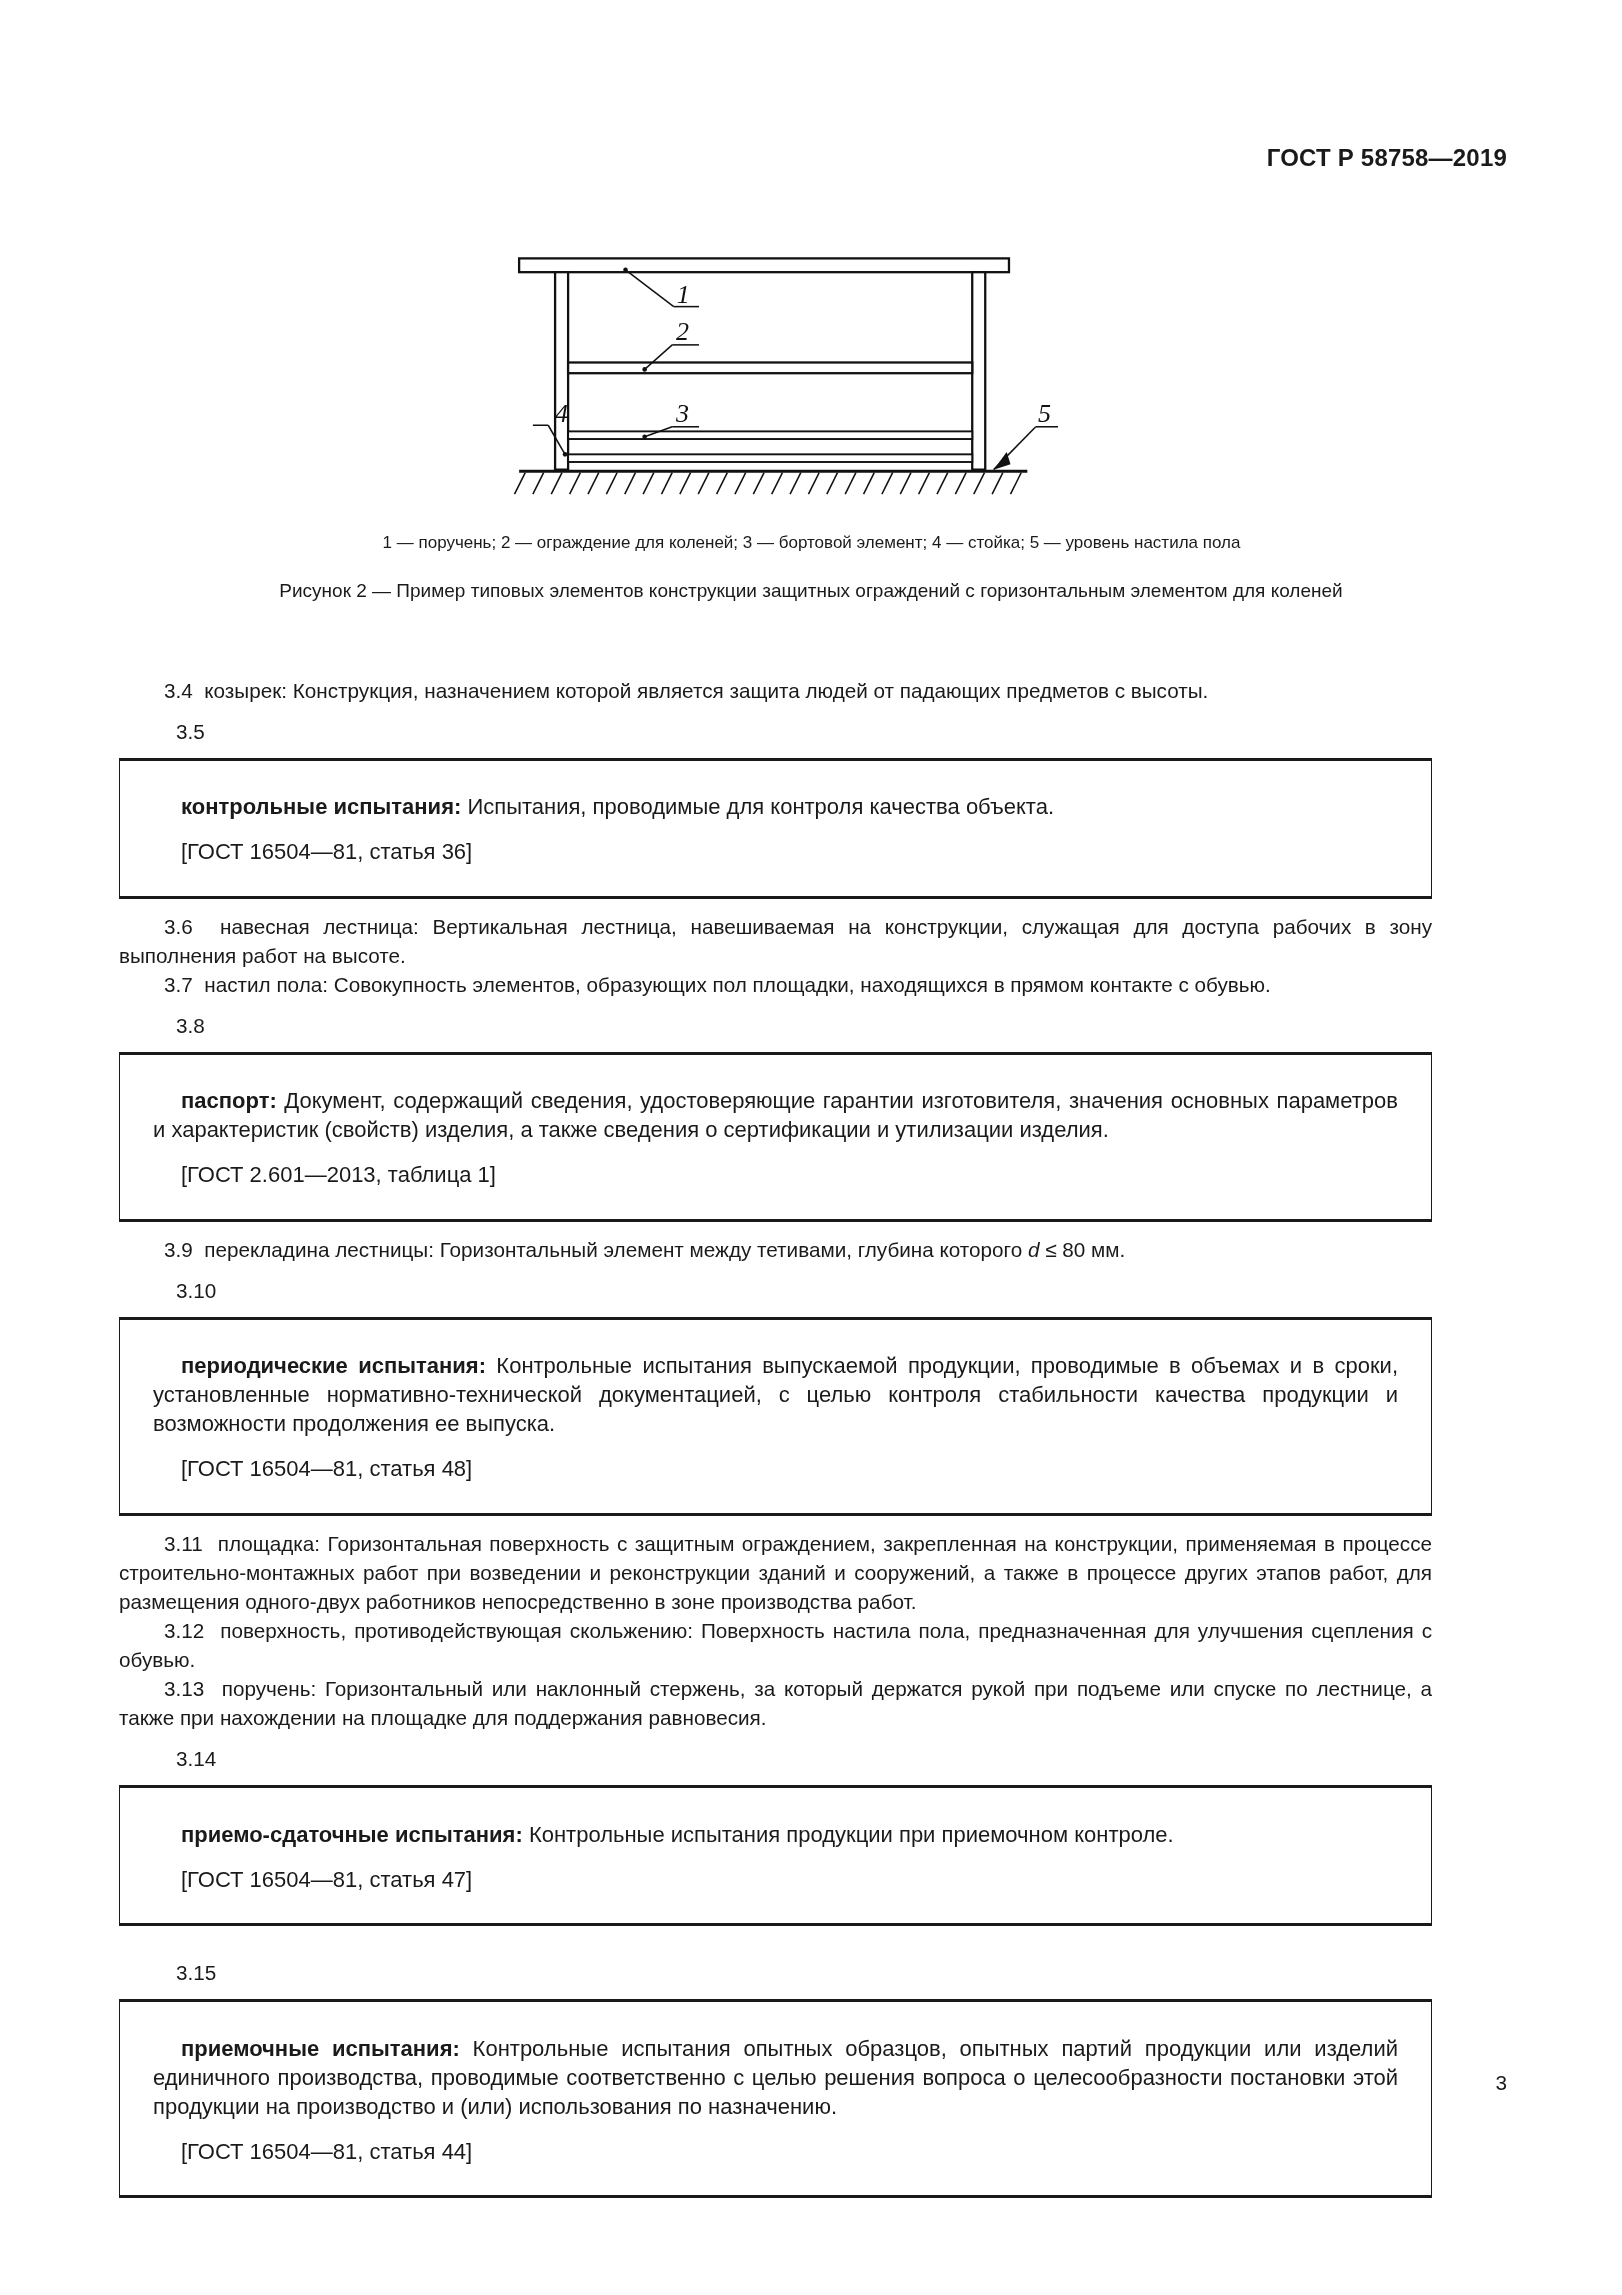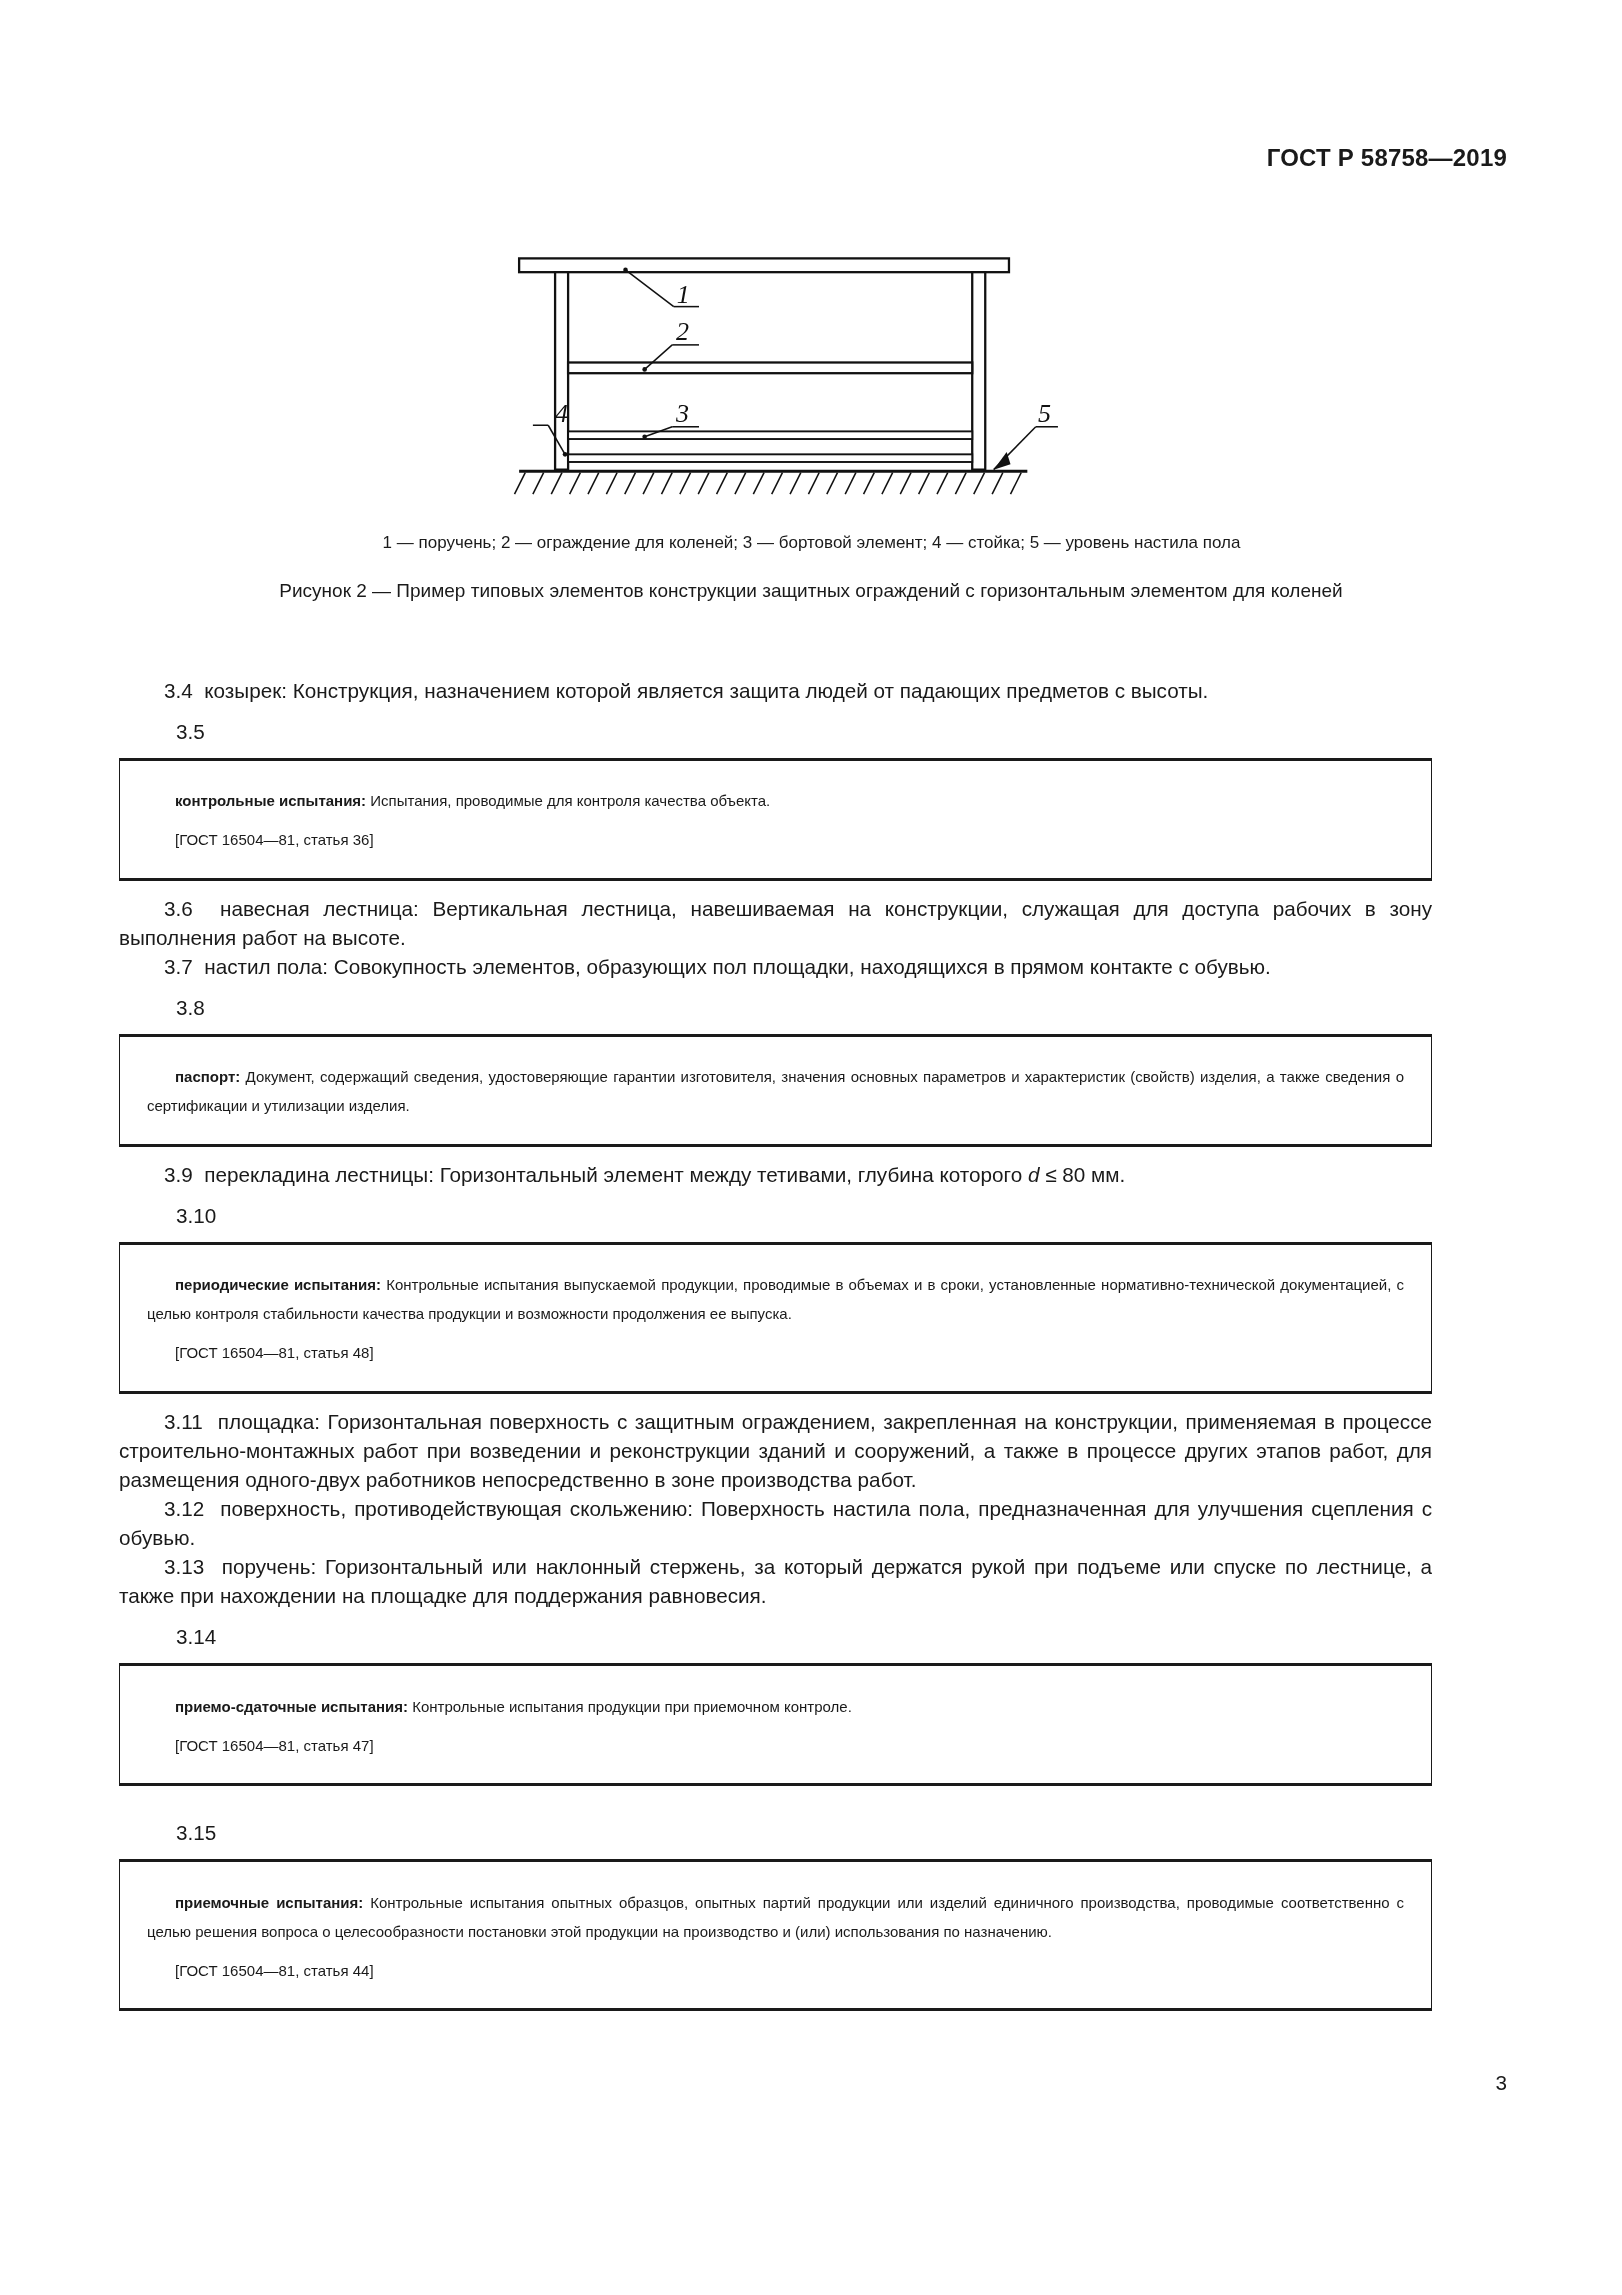--- a/index.html
+++ b/index.html
@@ -96,22 +96,22 @@
   .defbox {
     border: 1.5px solid #1a1a1a;
     border-top-width: 3.1px;
     border-bottom-width: 3.1px;
     box-sizing: border-box;
     width: 1313px;
     padding: 15.3px 17px 13.8px 17px;
     margin: 6.9px 0 0 0;
   }
   .defbox p {
-    margin: 10px;
-    font-size: 15px;
+    margin: 16px;
+    font-size: 22px;
     line-height: 29px;
     text-align: justify;
     text-indent: 28px;
   }
   .defbox p.src {
     text-align: left;
     text-indent: 28px;
   }
   .defbox p b { font-weight: bold; }
   .gap-md { height: 13px; }
@@ -233,20 +233,21 @@
 
     <div class="gap-md"></div>
 
     <p class="para"><span>3.6</span>&nbsp;&nbsp;<b>навесная лестница:</b><span> Вертикальная лестница, навешиваемая на конструкции, служащая для доступа рабочих в зону выполнения работ на высоте.</span></p>
 
     <p class="para"><span>3.7</span>&nbsp;&nbsp;<b>настил пола:</b><span> Совокупность элементов, образующих пол площадки, находящихся в прямом контакте с обувью.</span></p>
 
     <p class="clause-num">3.8</p>
     <div class="defbox">
       <p><b>паспорт:</b><span> Документ, содержащий сведения, удостоверяющие гарантии изготовителя, значения основных параметров и характеристик (свойств) изделия, а также сведения о сертификации и утилизации изделия.</span></p>
+      <p class="src">[ГОСТ 2.601—2013, таблица 1]</p>
     </div>
 
     <div class="gap-md"></div>
 
     <p class="para"><span>3.9</span>&nbsp;&nbsp;<b>перекладина лестницы:</b><span> Горизонтальный элемент между тетивами, глубина которого </span><i>d</i><span> ≤ 80 мм.</span></p>
 
     <p class="clause-num">3.10</p>
     <div class="defbox">
       <p><b>периодические испытания:</b><span> Контрольные испытания выпускаемой продукции, проводимые в объемах и в сроки, установленные нормативно-технической документацией, с целью контроля стабильности качества продукции и возможности продолжения ее выпуска.</span></p>
       <p class="src">[ГОСТ 16504—81, статья 48]</p>

